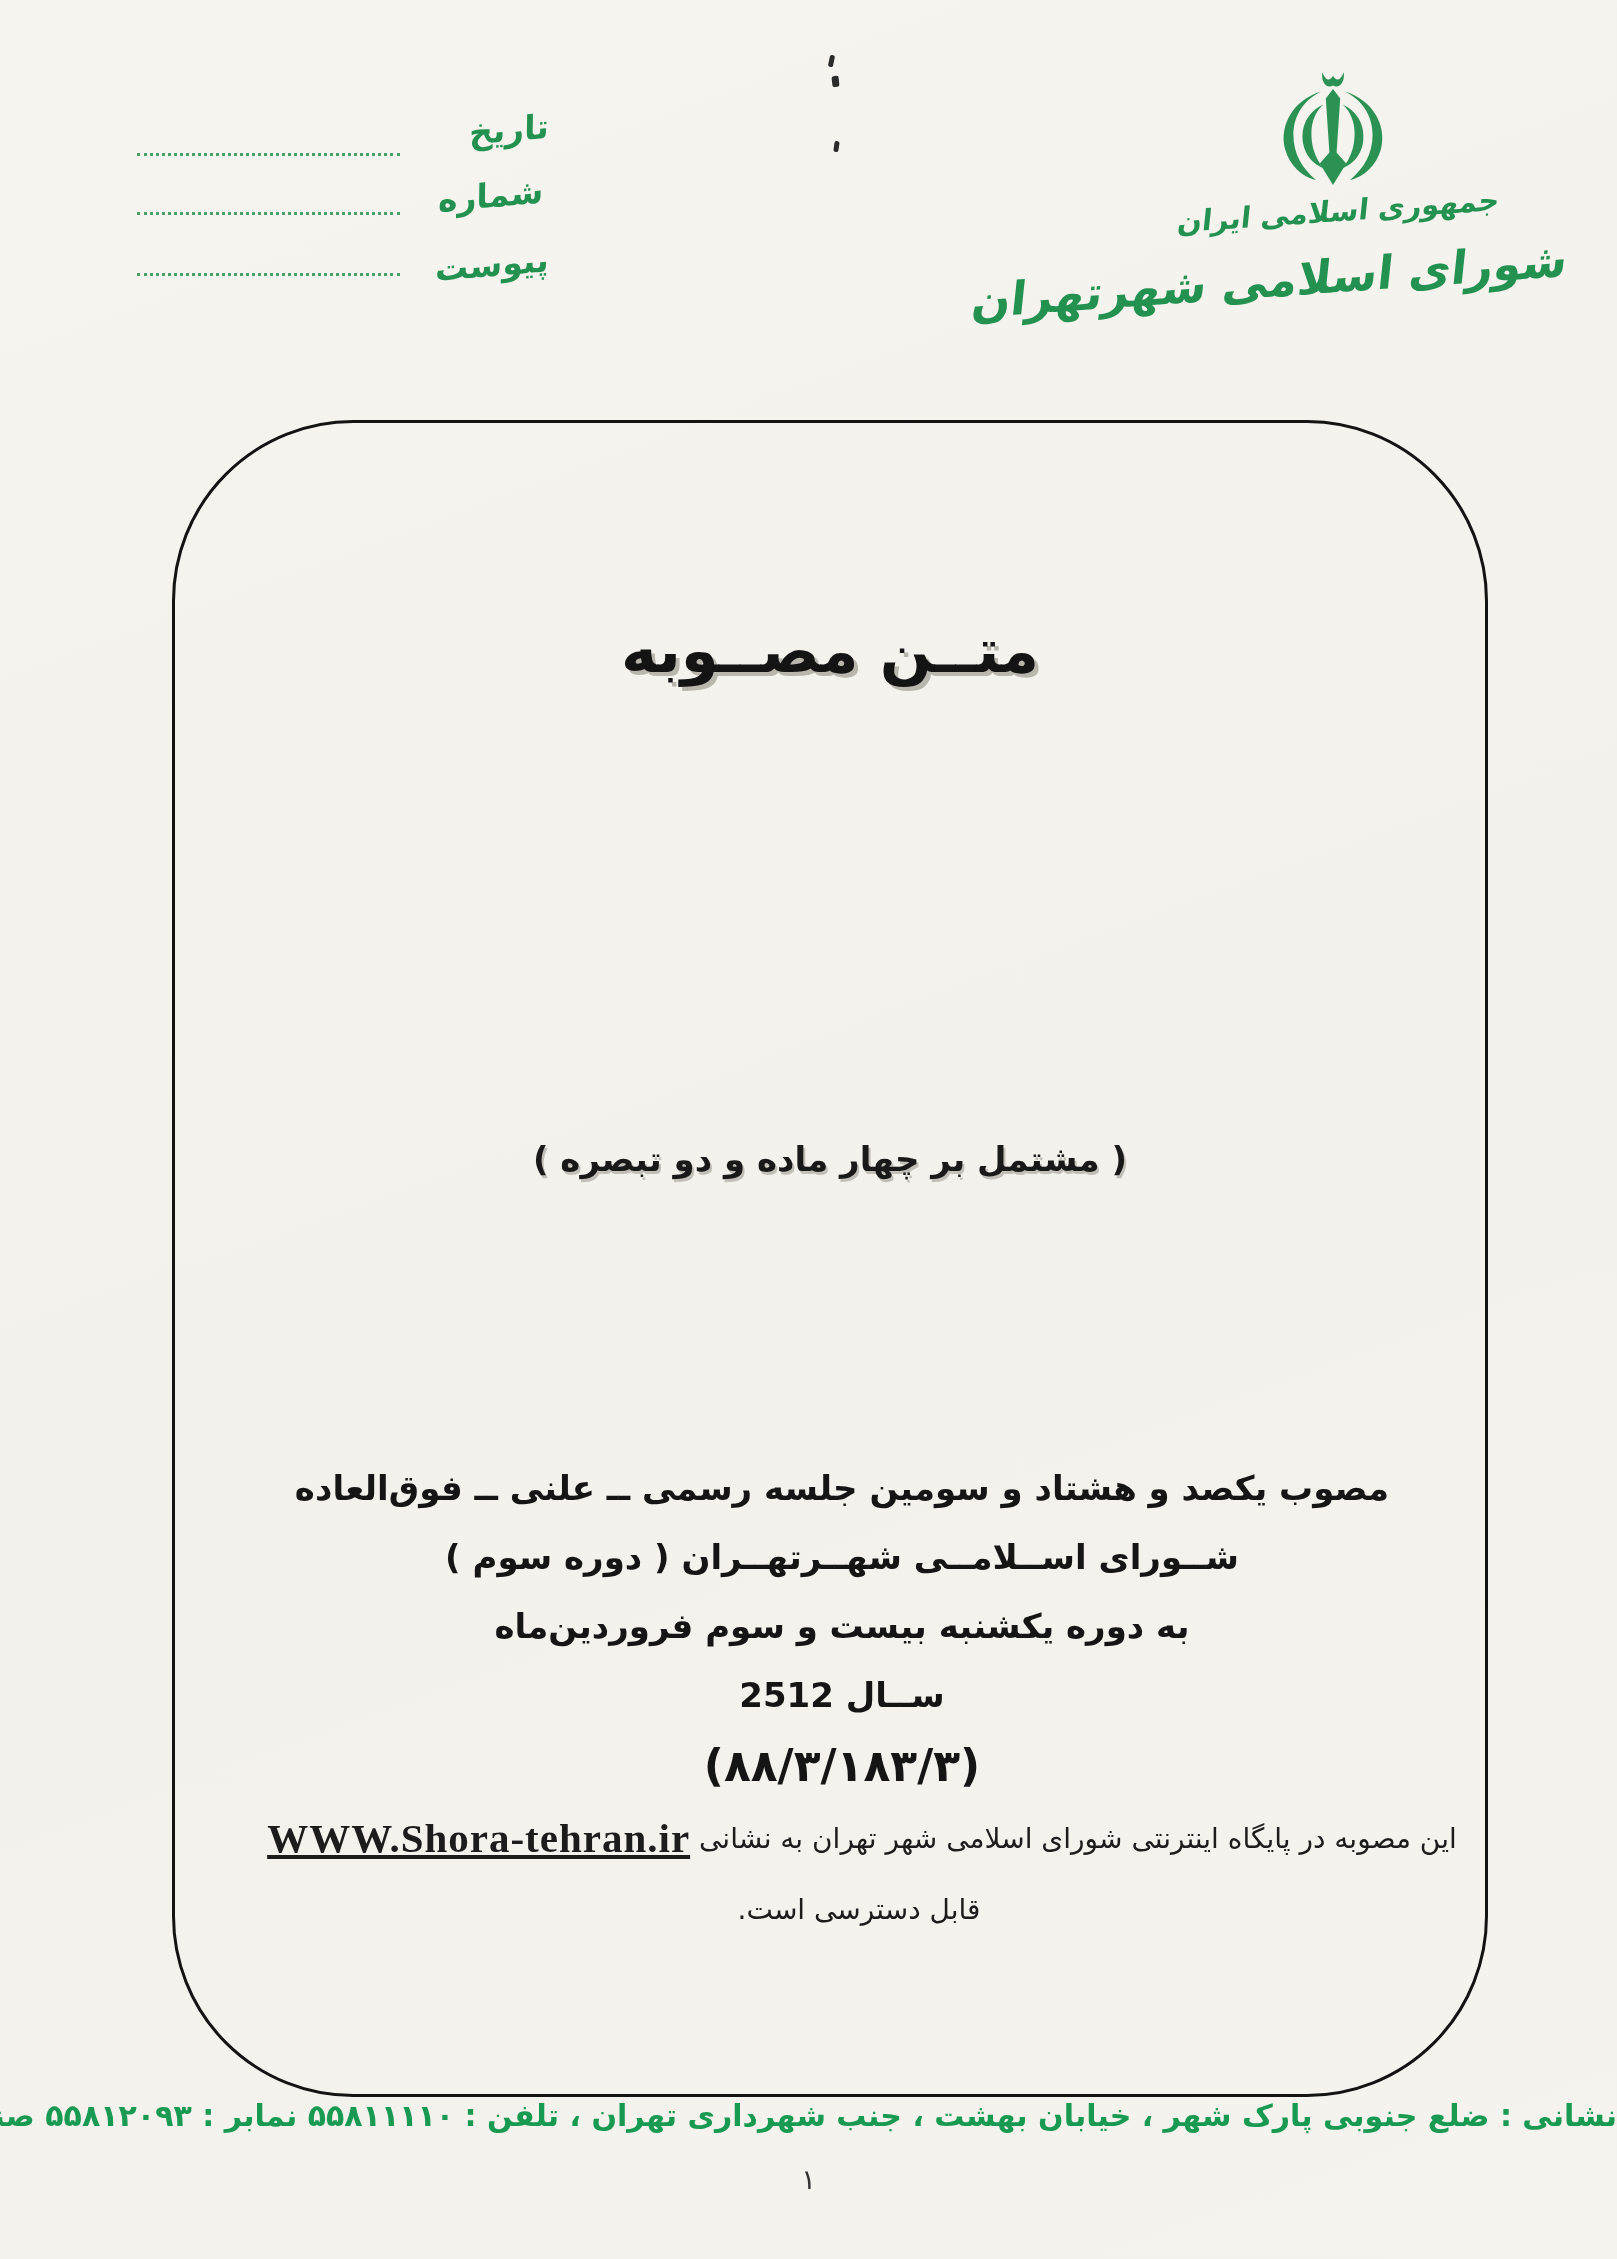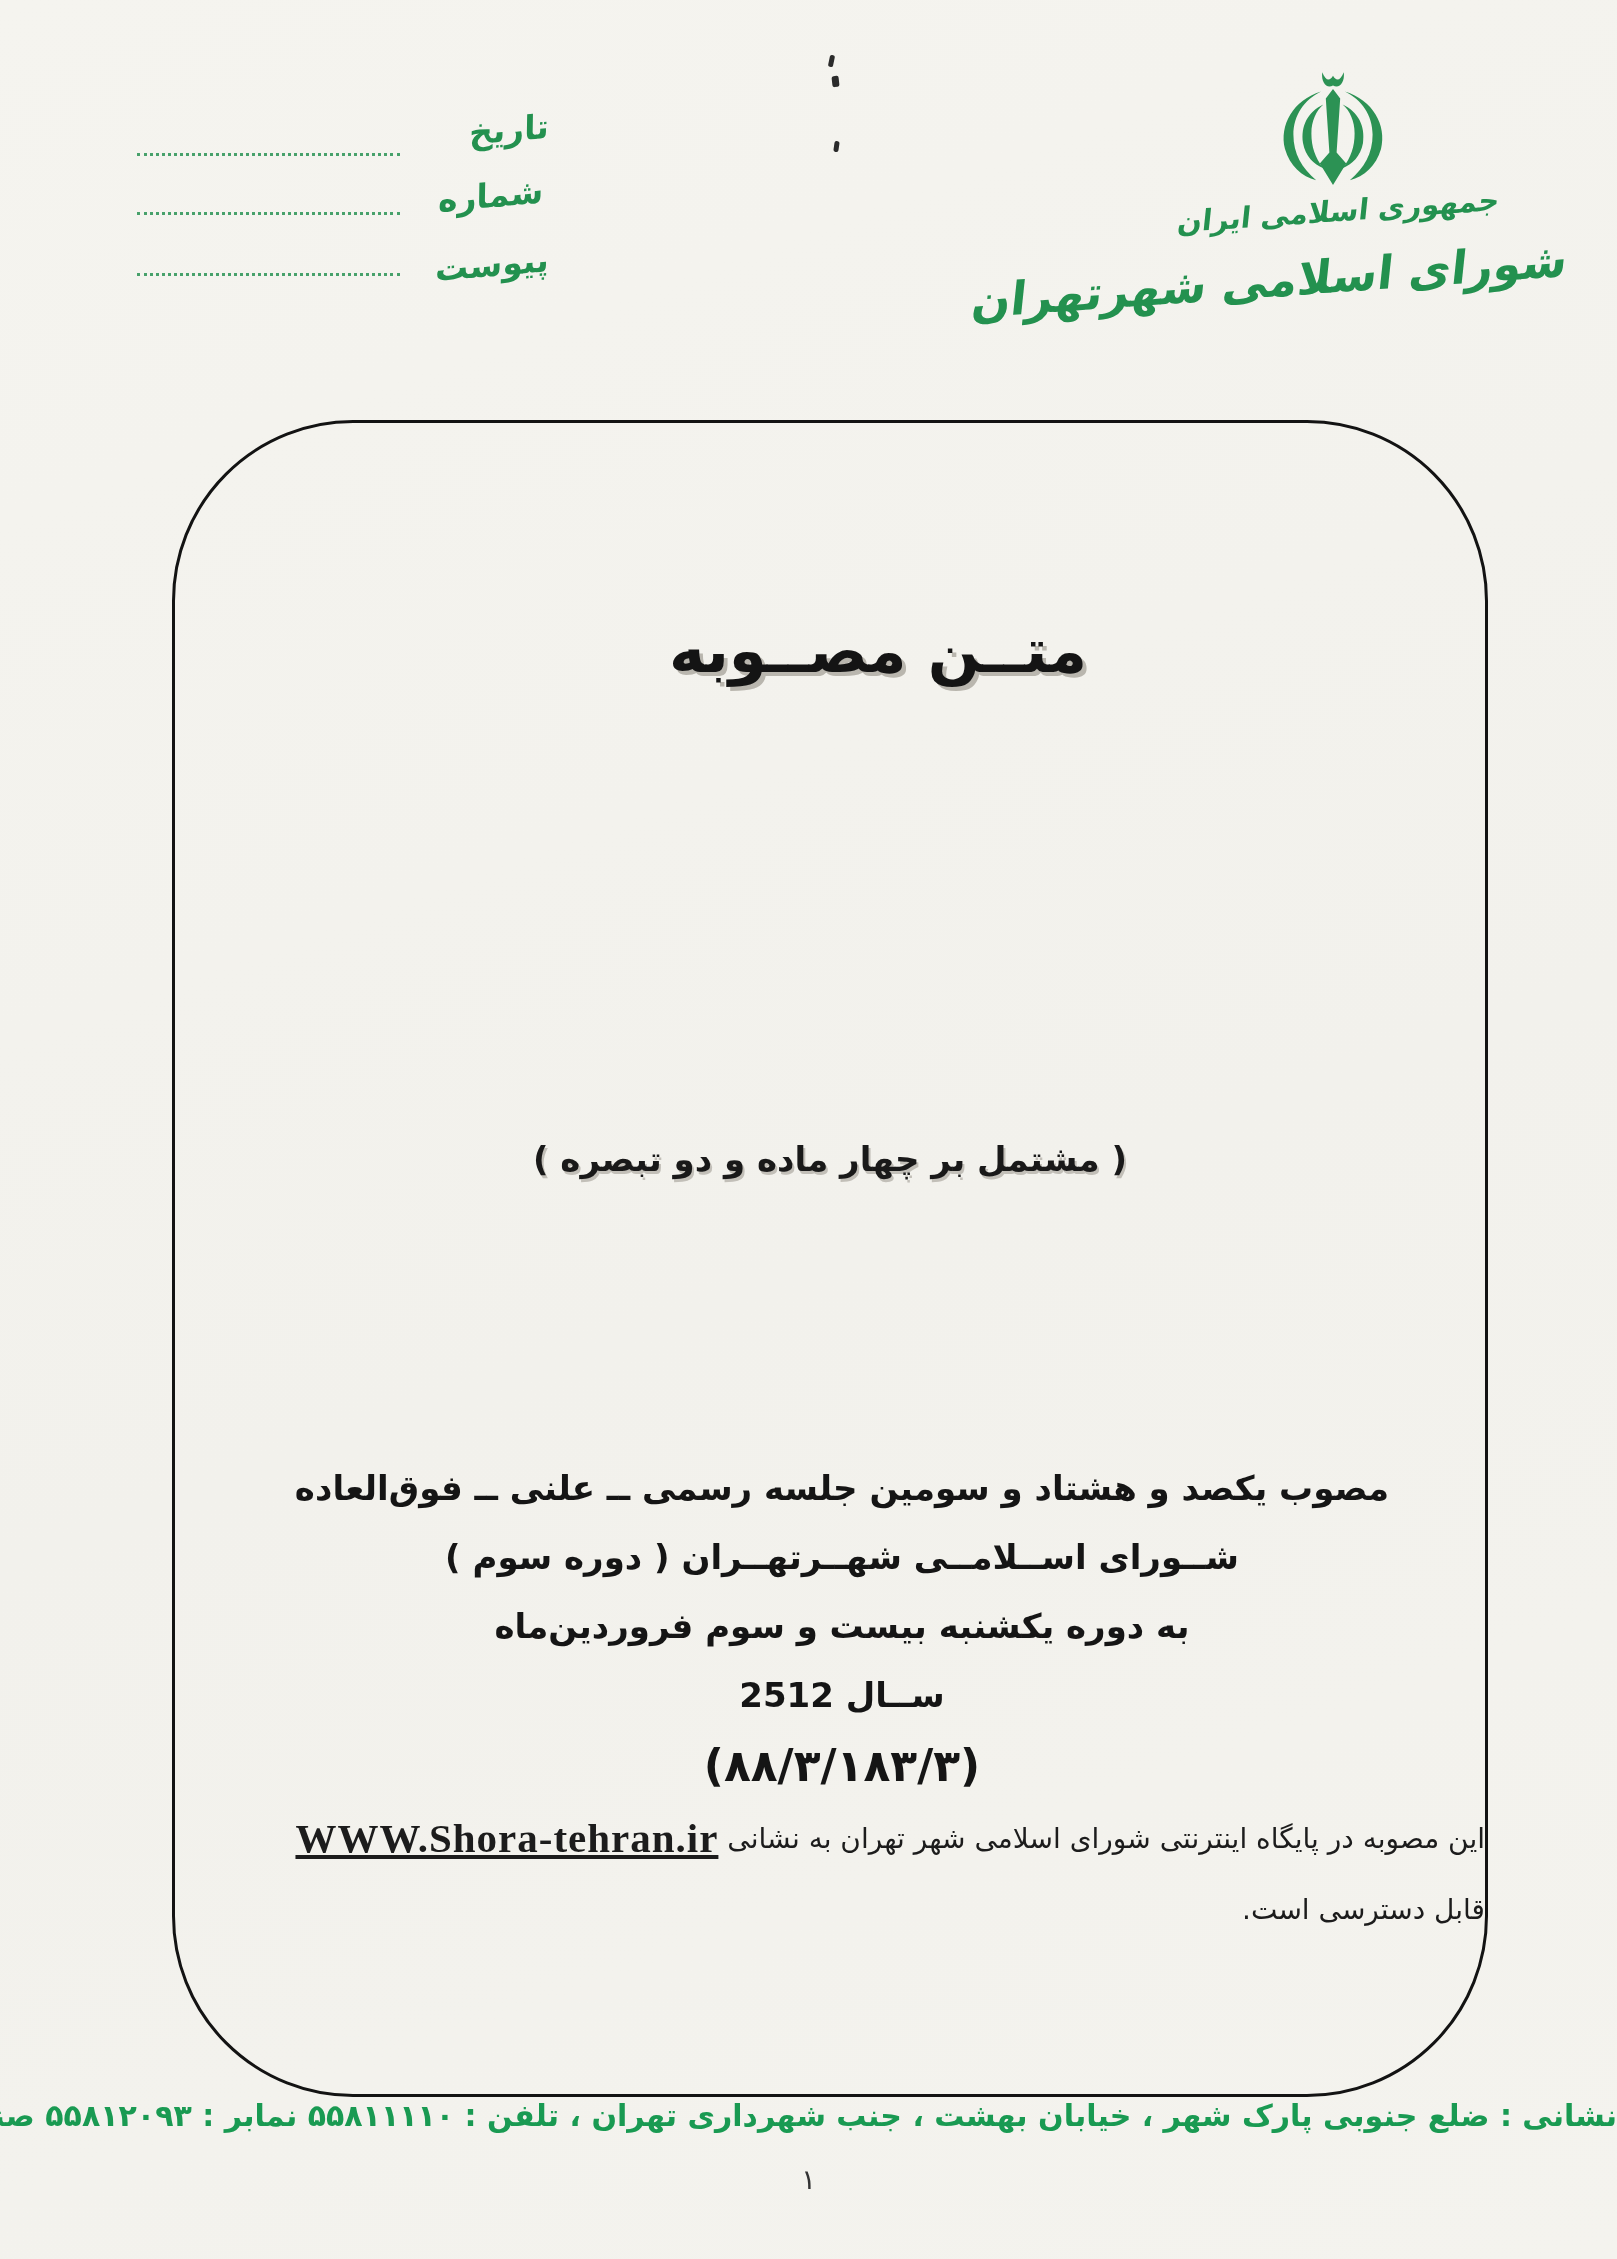--- a/index.html
+++ b/index.html
@@ -37,40 +37,40 @@
   .speck{position:absolute;background:#2b2b2b;border-radius:2px;}
   
   .frame{
     position:absolute;left:172px;top:420px;width:1310px;height:1671px;
     border:3.9px solid #131313;border-radius:181px;
   }
   .doc-rtl{direction:rtl;}
   .doc-title{
     position:absolute;left:0;top:192px;width:100%;text-align:center;
     font-size:61px;font-weight:bold;color:#141414;
-    text-shadow:3.9px 3.9px 0 #b9b6ae;white-space:nowrap;padding-left:48px;
+    text-shadow:3.9px 3.9px 0 #b9b6ae;white-space:nowrap;
   }
   .doc-subject{
     position:absolute;left:0;top:410px;width:100%;text-align:center;
     font-size:47px;font-weight:bold;color:#161616;
     text-shadow:3.9px 3.9px 0 #b4b1aa;white-space:nowrap;
   }
   .doc-composition{
     position:absolute;left:0;top:716px;width:100%;text-align:center;
     font-size:34px;font-weight:bold;color:#191919;
     text-shadow:2px 2.9px 0 #c2bfb8;white-space:nowrap;
   }
   .session{position:absolute;left:0;top:1031px;width:100%;text-align:center;color:#151515;padding-left:12px;}
   .session .line{
     font-size:34px;font-weight:bold;line-height:69px;white-space:nowrap;
   }
   .session-code{font-size:44px;font-weight:bold;line-height:71px;direction:ltr;display:inline-block;}
   .access{
-    position:absolute;left:0;top:1380px;width:100%;
-    color:#1c1c1c;font-size:28px;line-height:71px;white-space:nowrap;
+    position:absolute;left:0;top:1380px;width:100%;text-align:center;
+    color:#1c1c1c;font-size:28px;line-height:71px;white-space:nowrap;padding-left:29px;
   }
   .access .url{
     direction:ltr;display:inline-block;
     font-family:"Liberation Serif", serif;
     font-size:41px;font-weight:bold;text-decoration:underline;
     margin-left:5.9px;vertical-align:-3.9px;letter-spacing:1px;
   }
   
   .address{
     position:absolute;left:0;top:2098px;width:100%;text-align:center;

